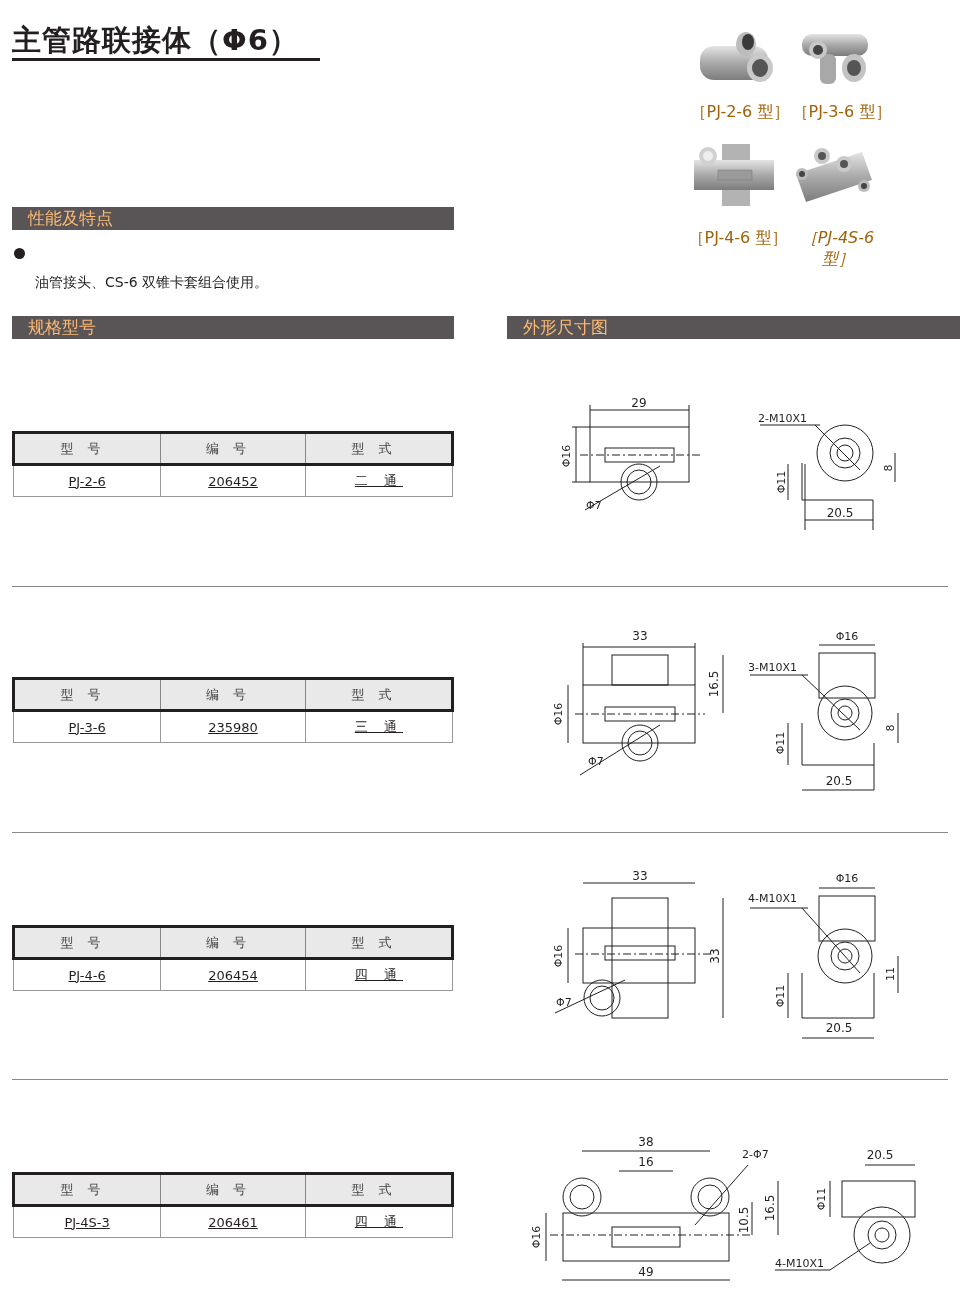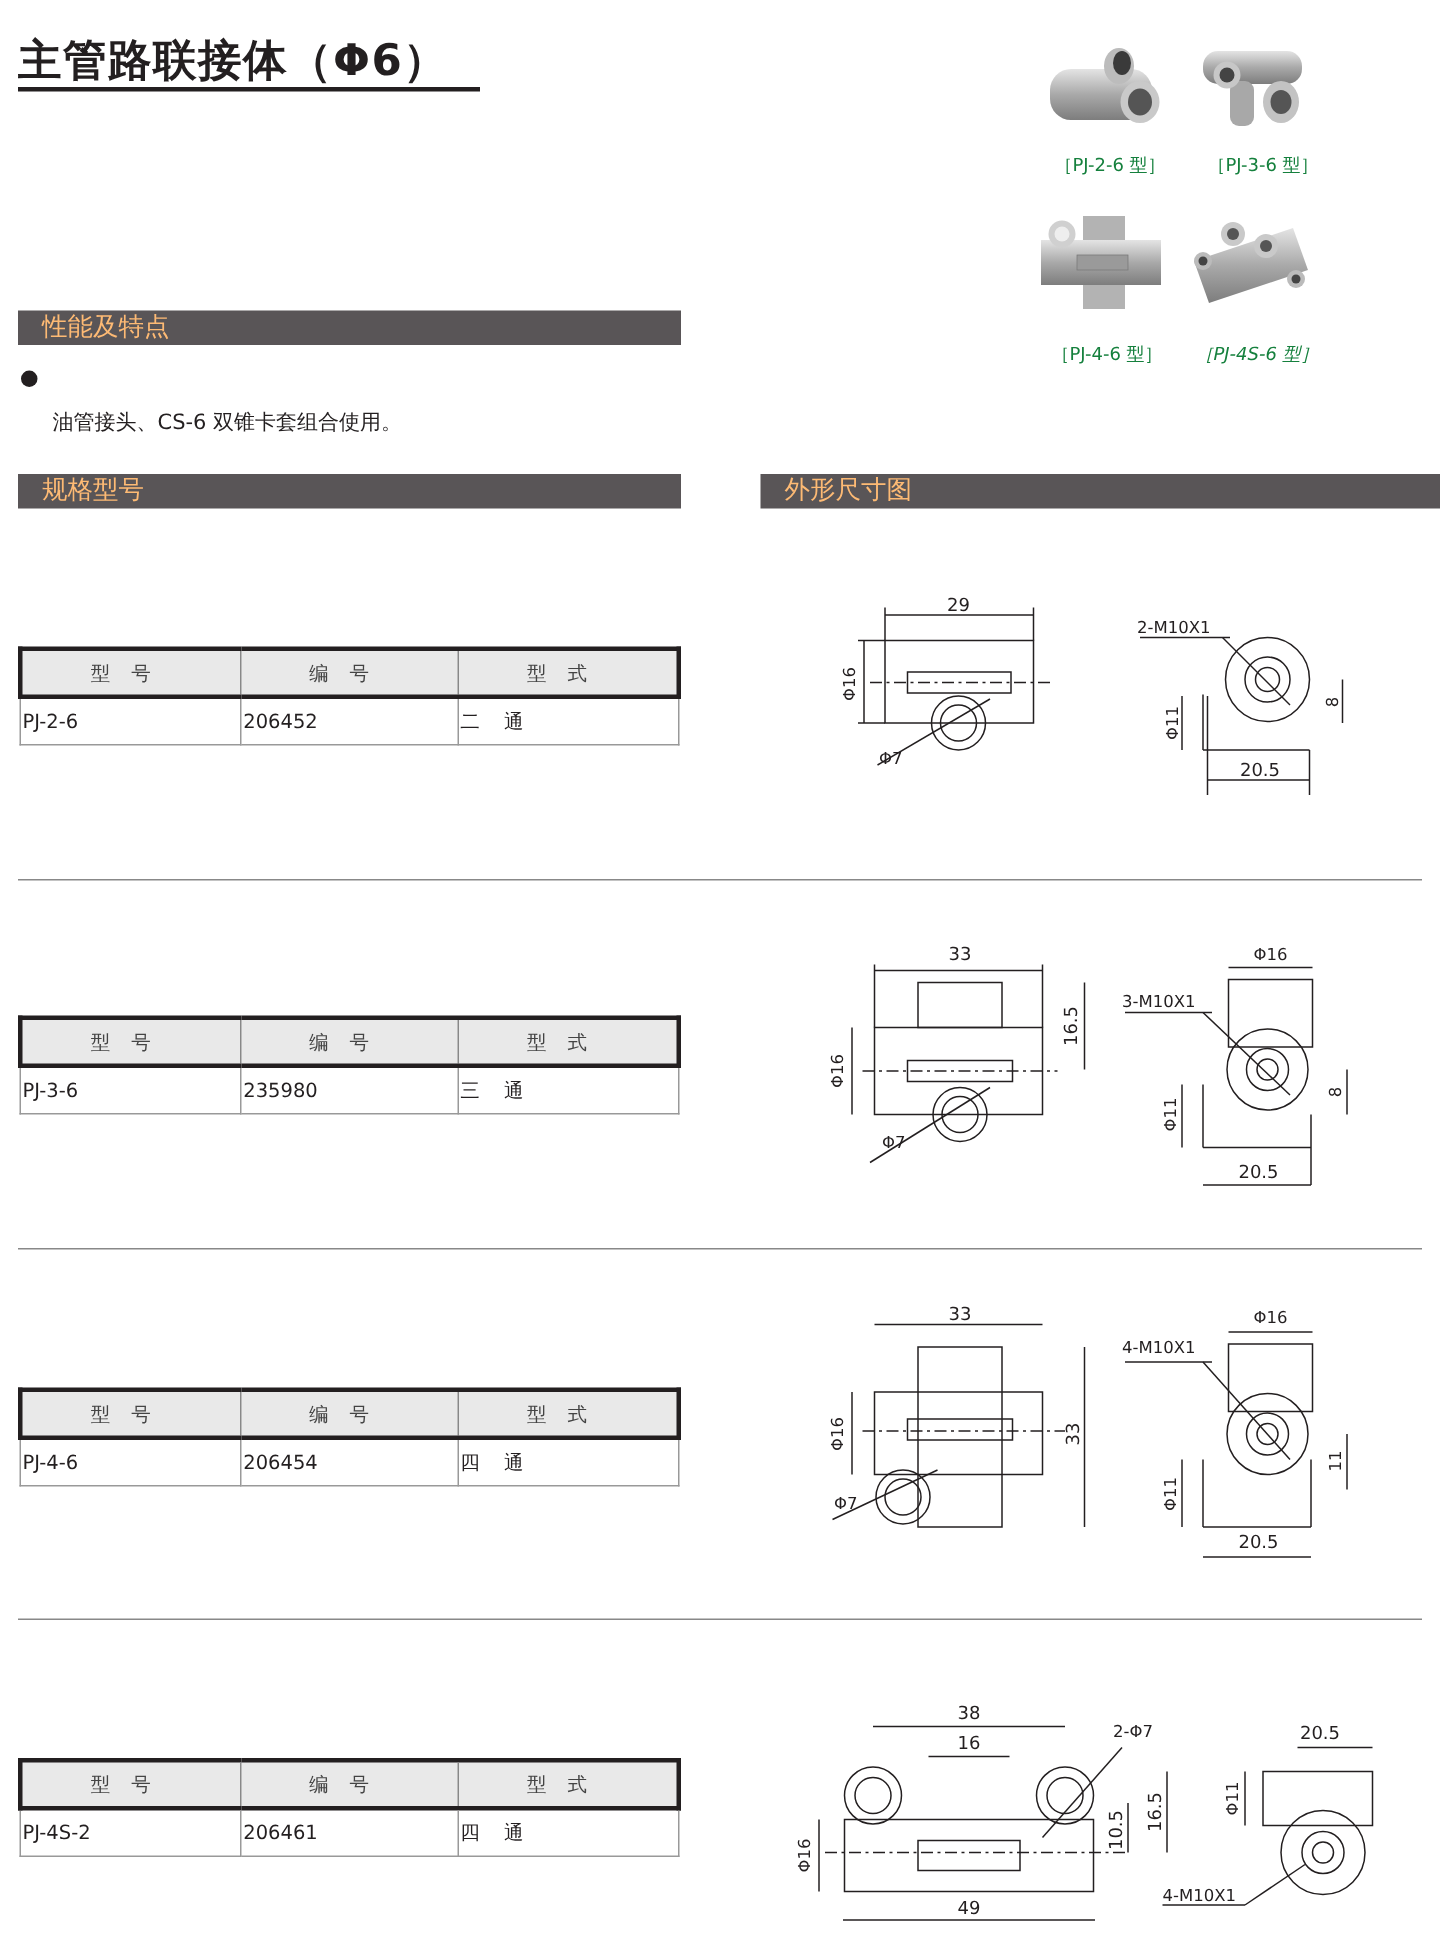--- a/index.html
+++ b/index.html
@@ -8,25 +8,25 @@
   .title{left:12px;top:22px;font-size:29px;font-weight:bold;letter-spacing:1px;line-height:36px;border-bottom:3px solid #231f20;padding-bottom:0;width:308px;white-space:nowrap;}
   .bar{background:#595557;color:#fdba74;font-size:17px;height:23px;line-height:23px;padding-left:16px;box-sizing:border-box;}
   .feat{left:14px;top:240px;font-size:14px;line-height:28px;width:440px;}
   .feat .dot{display:inline-block;width:11px;height:11px;border-radius:50%;background:#231f20;margin-right:10px;vertical-align:middle;position:relative;top:-2px;}
   .feat .l2{padding-left:21px;}
   table.spec{position:absolute;left:12px;width:442px;border-collapse:collapse;font-size:13px;}
   table.spec th{background:#e9e9e9;font-weight:normal;height:27px;border-top:3px solid #231f20;border-bottom:3px solid #231f20;color:#444;letter-spacing:14px;}
   table.spec th:first-child{border-left:3px solid #231f20;}
   table.spec th:last-child{border-right:3px solid #231f20;}
   table.spec th+th{border-left:1px solid #888;}
-  table.spec td{height:28px;border:1px solid #999;}
+  table.spec td{height:28px;text-align:center;border:1px solid #999;text-decoration:underline;}
   table.spec td.t{letter-spacing:6px;}
   .sep{left:12px;width:936px;height:1px;background:#888;}
   .photo{width:80px;height:62px;}
-  .cap{font-size:12px;color:#15803d;width:100px;text-align:center;}
+  .cap{font-size:16px;color:#a16207;width:100px;text-align:center;}
   svg text{font-family:"DejaVu Sans","Liberation Sans",sans-serif;fill:#231f20;}
 </style>
 </head>
 <body>
 
 <div class="abs title">主管路联接体（Φ6）</div>
 
 <div class="abs" style="left:690px;top:28px;width:200px;height:220px;">
   <svg class="abs photo" style="left:6px;top:0;" viewBox="0 0 80 62">
     <defs>
@@ -132,21 +132,21 @@
 <div class="abs sep" style="top:1079px;"></div>
 
 <table class="spec" style="top:1172px;">
   <tbody>
       <tr>
         <th>型号</th>
         <th>编号</th>
         <th>型式</th>
       </tr>
   <tr>
-        <td>PJ-4S-2</td>
+        <td>PJ-4S-3</td>
         <td>206461</td>
         <td class="t">四 通</td>
       </tr>
 </tbody>
   </table>
 
 <svg class="abs" style="left:540px;top:380px;" width="410" height="170" stroke="#231f20" fill="none" stroke-width="1">
   <rect x="50" y="47" width="99" height="55"></rect>
     <rect x="65" y="68" width="69" height="14"></rect>
   <line x1="40" y1="75" x2="160" y2="75" stroke-dasharray="8 3 2 3"></line>

